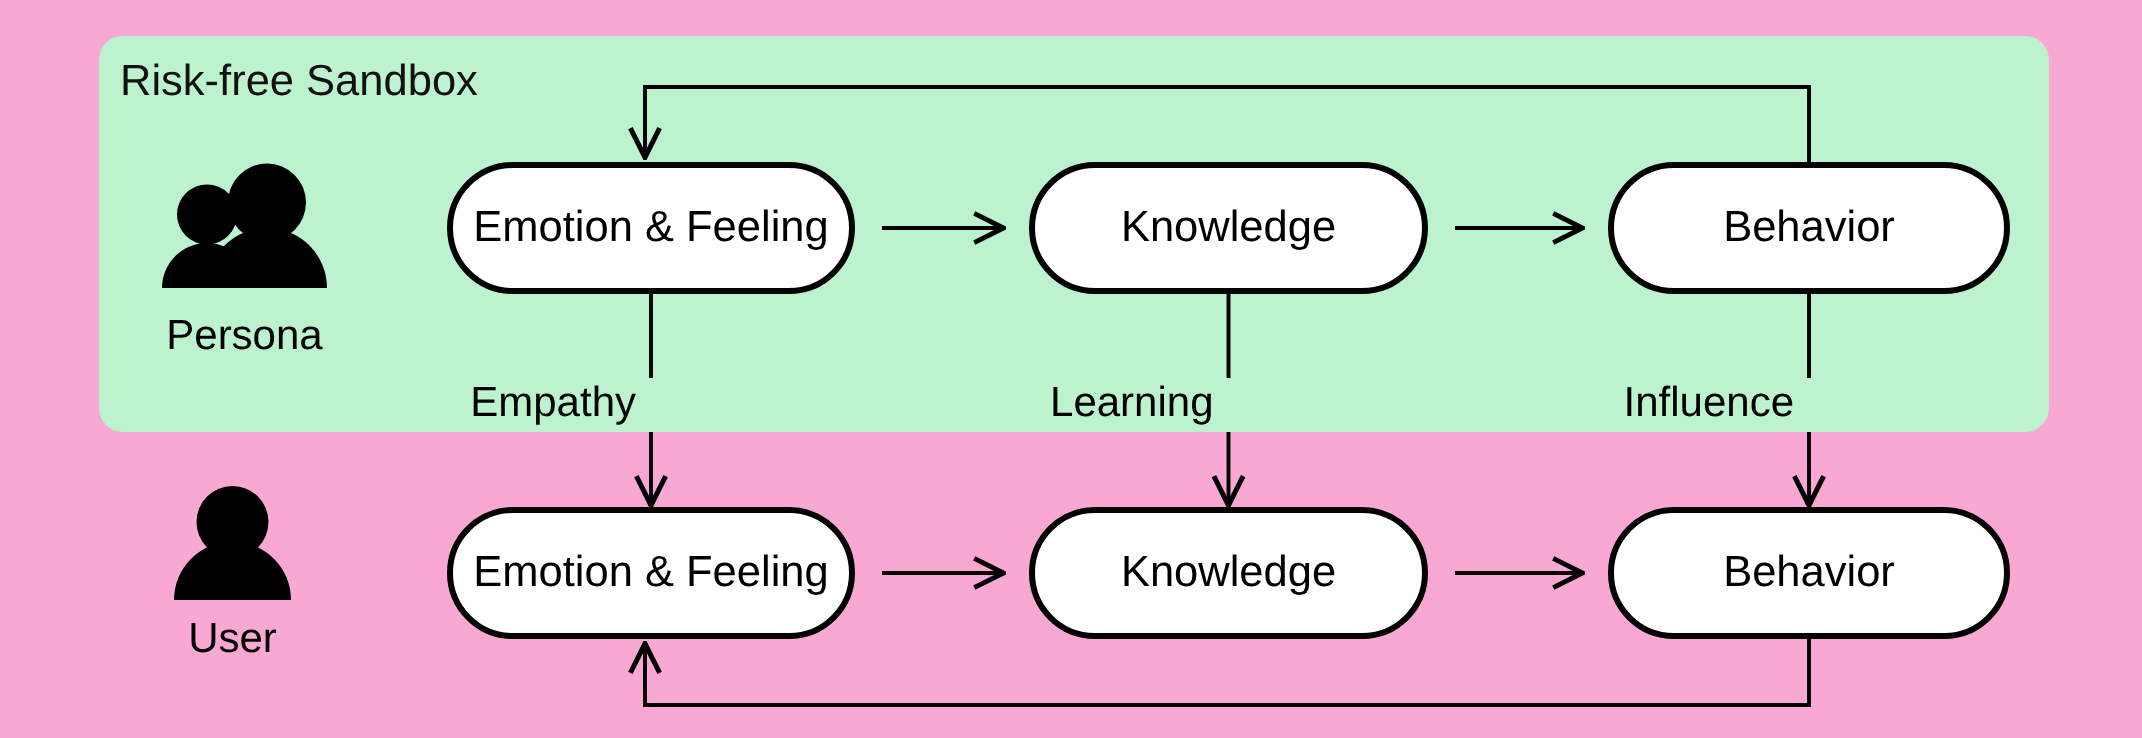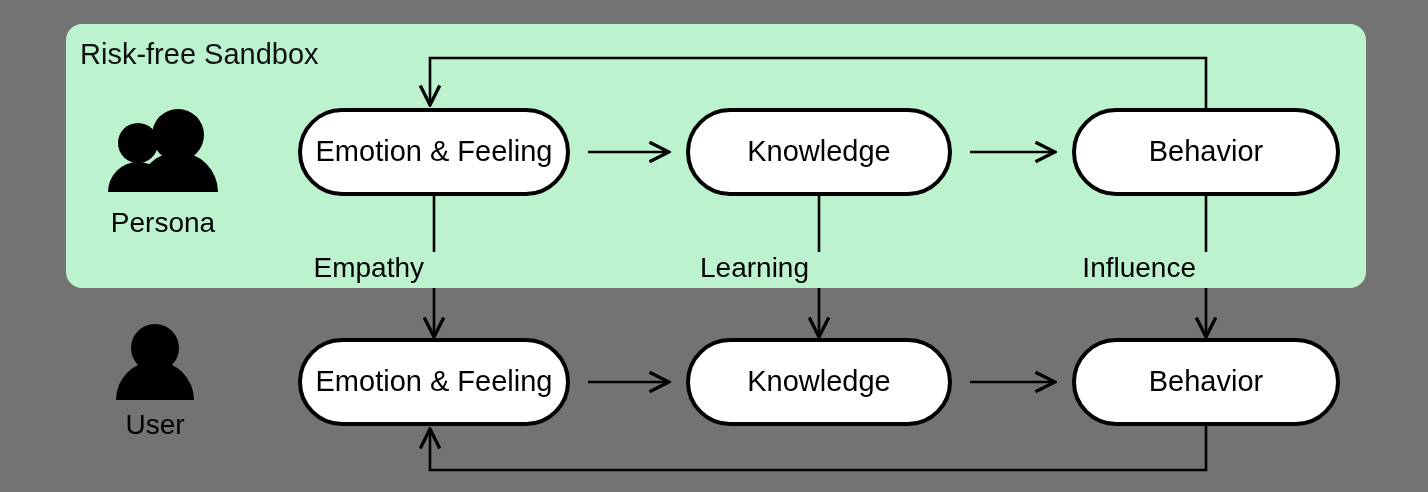--- a/index.html
+++ b/index.html
@@ -7,21 +7,21 @@
     padding: 0;
     background: #ffffff;
   }
   body {
     font-family: "Liberation Sans", "DejaVu Sans", sans-serif;
   }
   #stage {
     position: relative;
     width: 1428px;
     height: 492px;
-    background: #737373;
+    background: #f9a8d4;
     overflow: hidden;
   }
   #diagram-svg {
     position: absolute;
     left: 0;
     top: 0;
     width: 1428px;
     height: 492px;
     display: block;
   }

